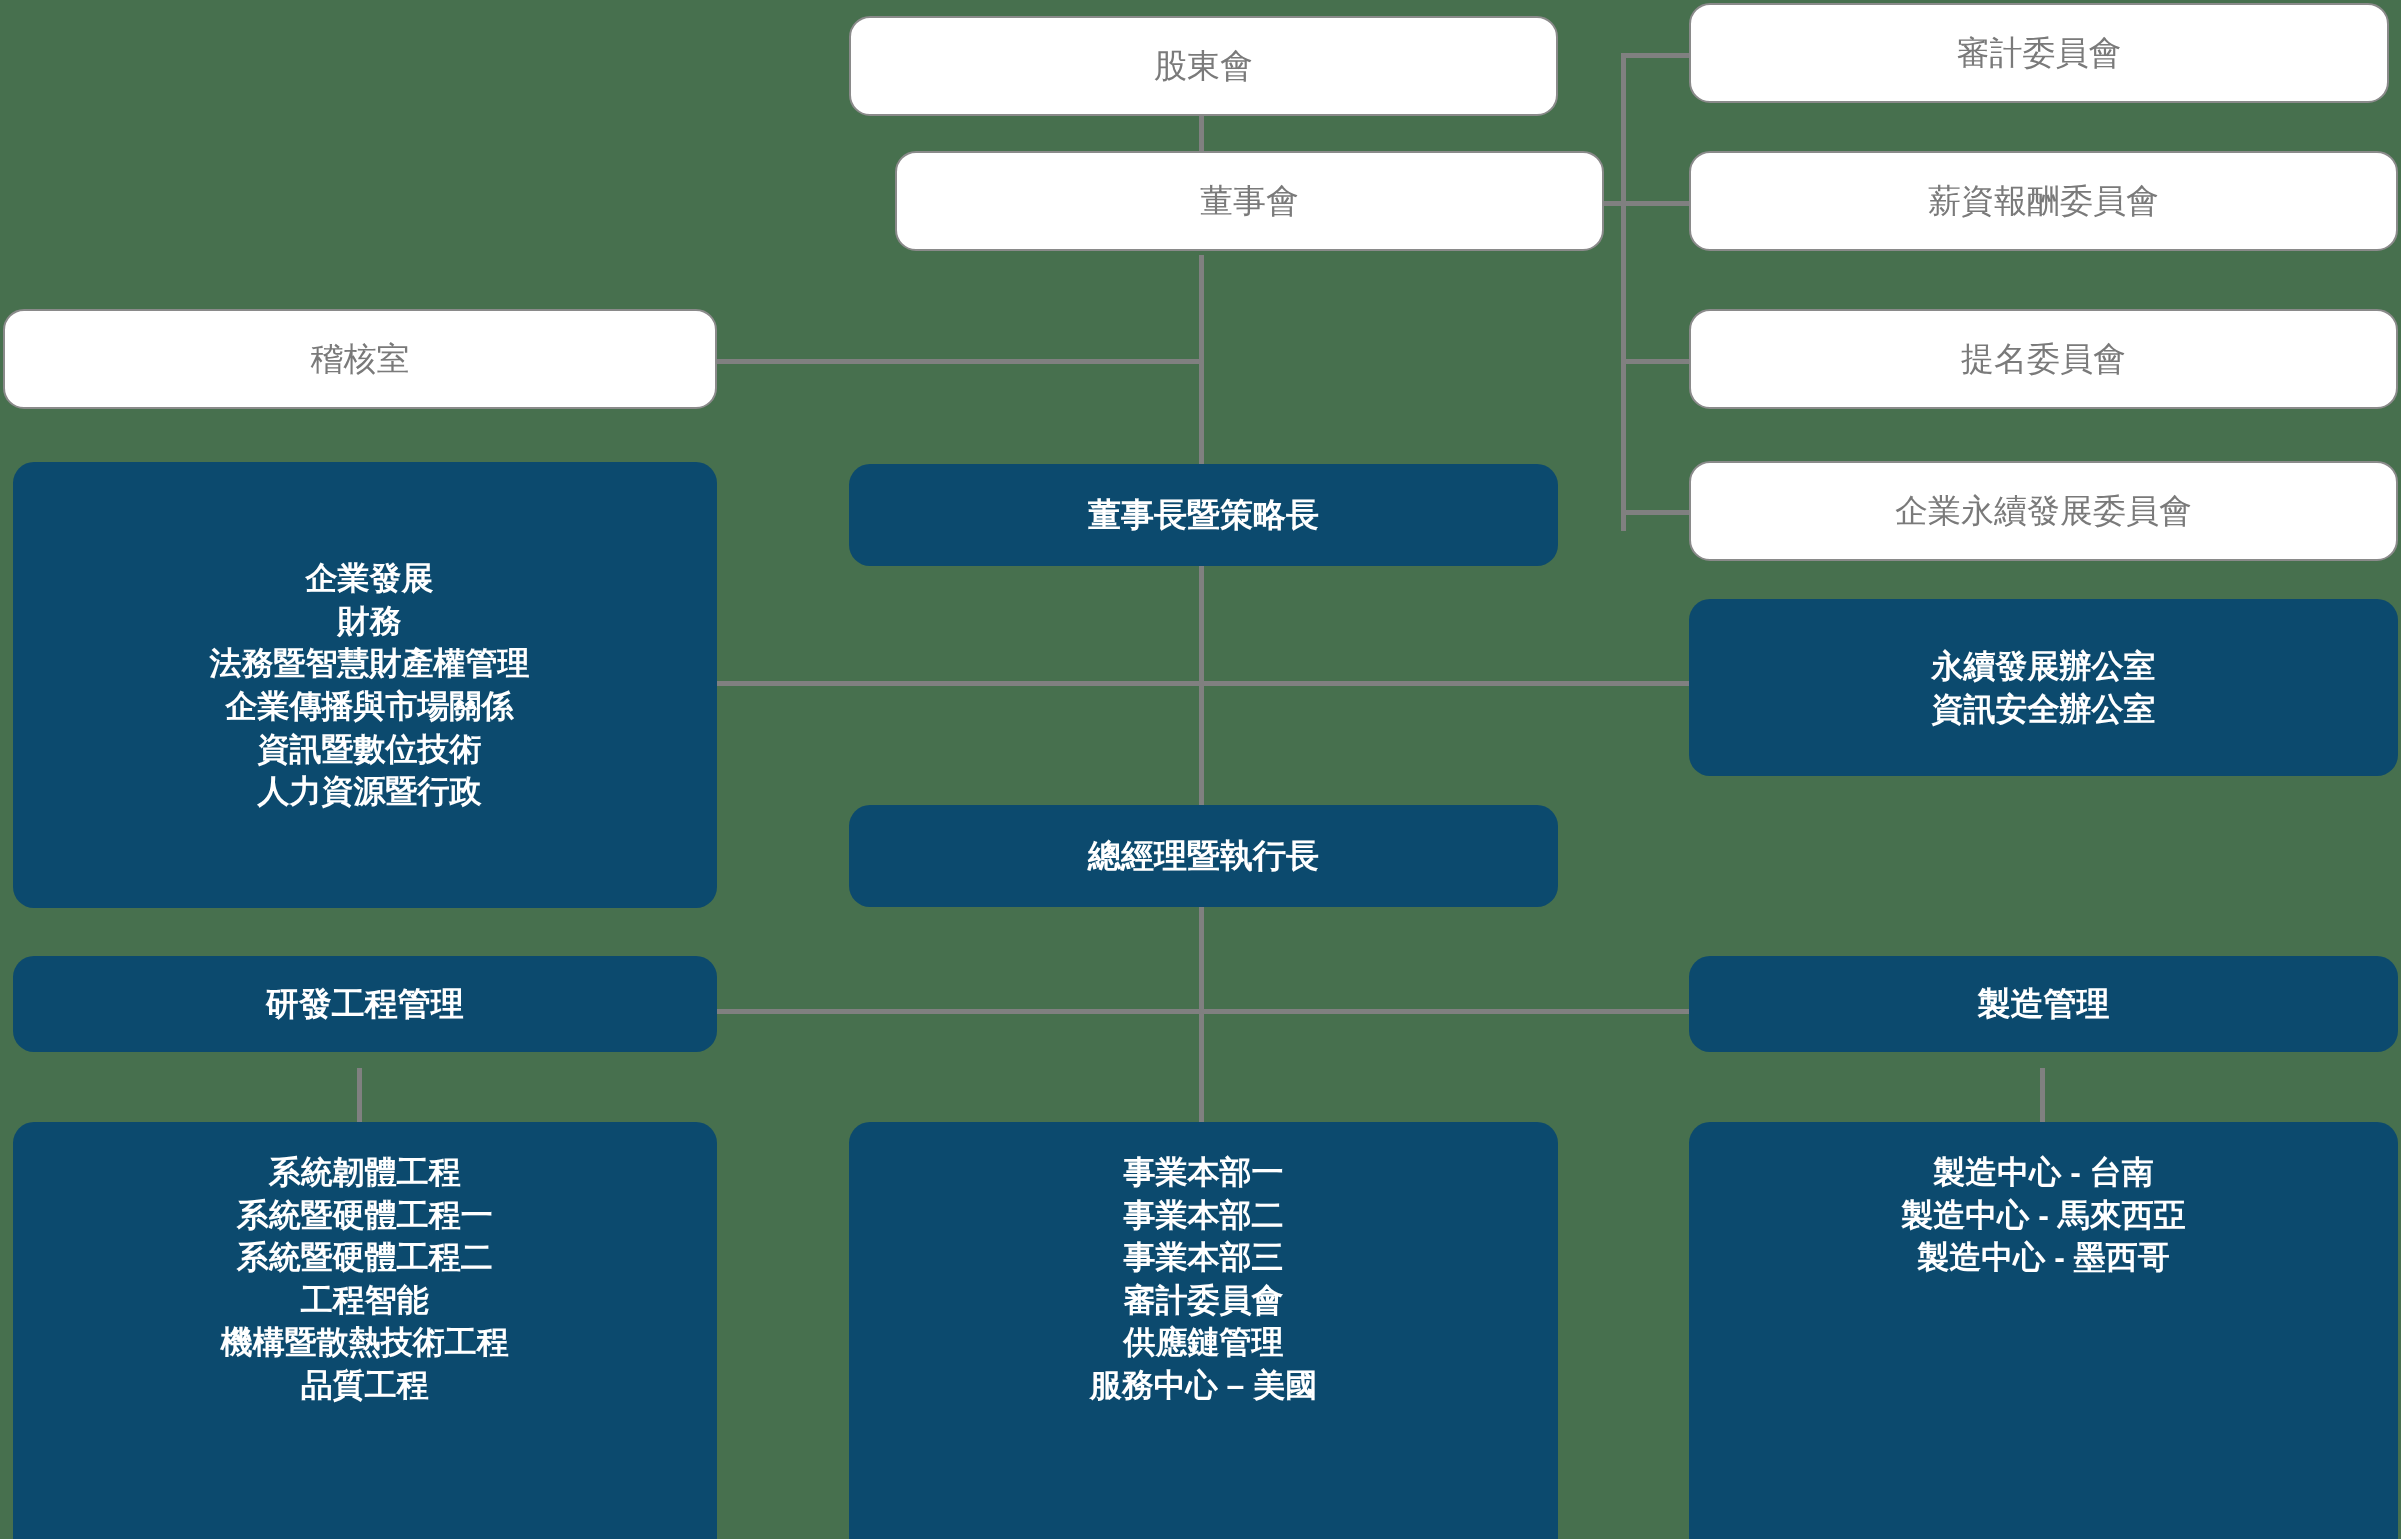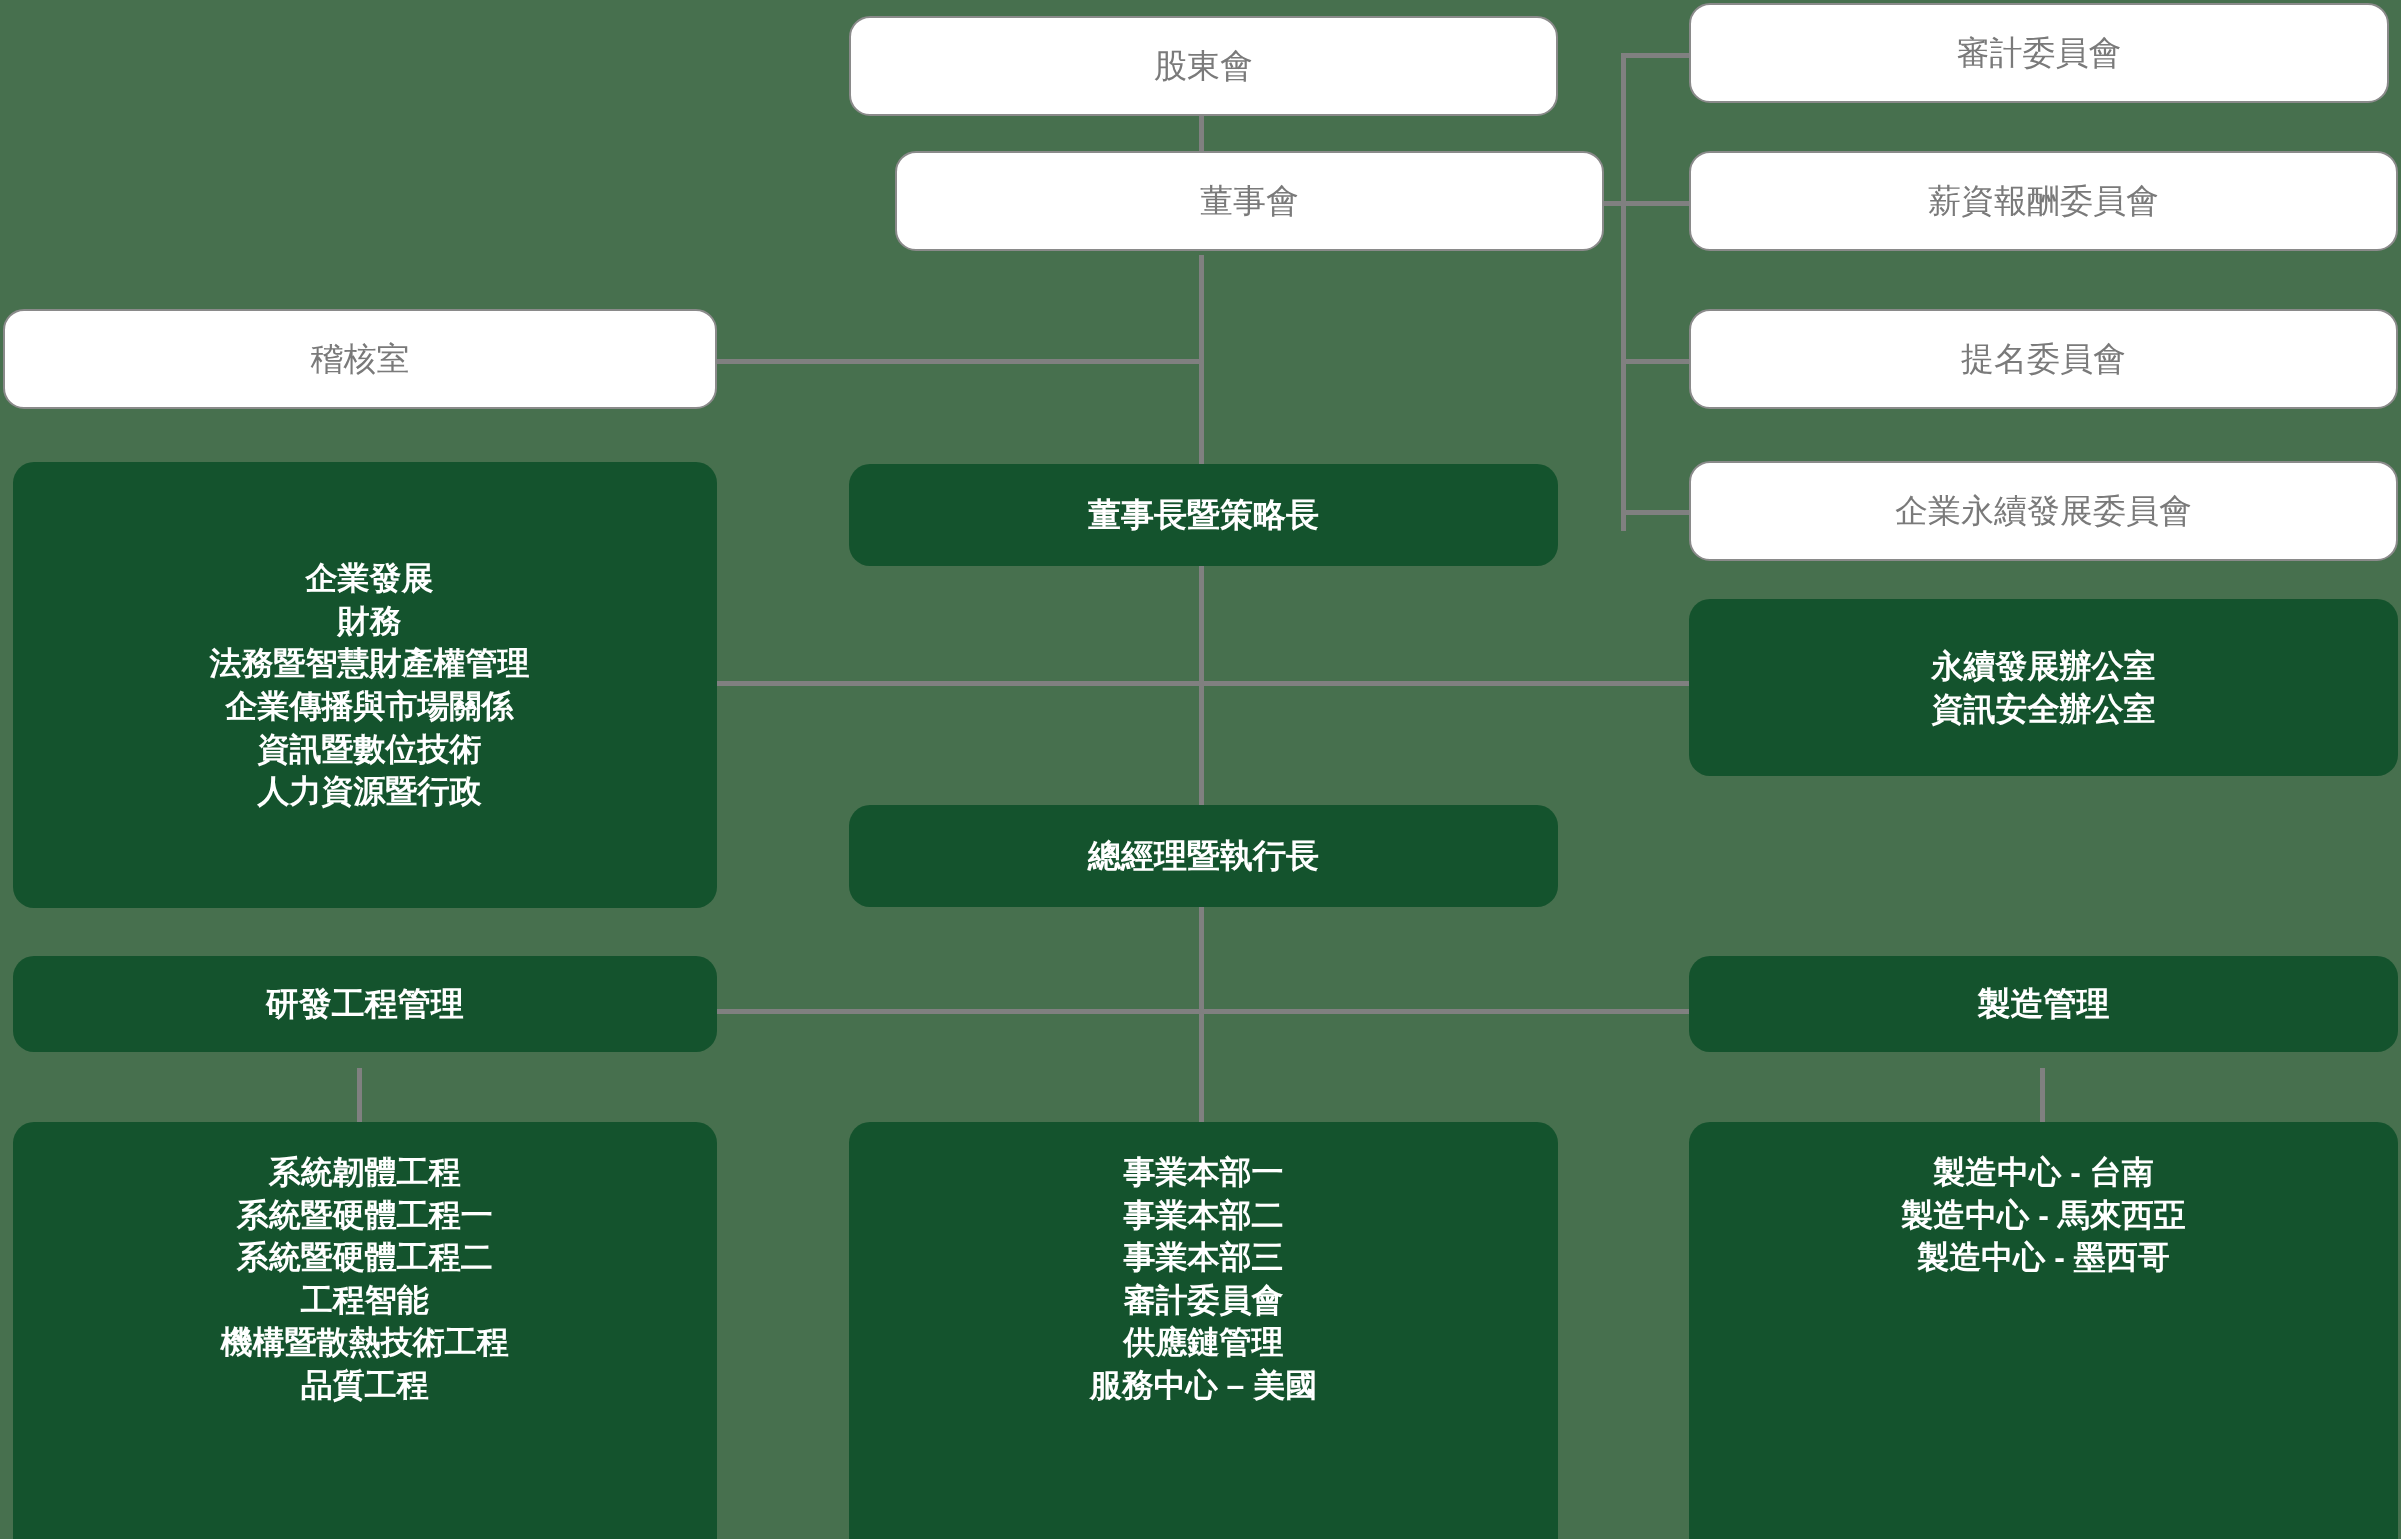--- a/index.html
+++ b/index.html
@@ -37,21 +37,21 @@
     text-align: center;
     z-index: 5;
     padding: 8px 14.3px;
   }
   .node.white {
     background: #ffffff;
     border: 2.4px solid #8a8a8a;
     color: #7a7a7a;
   }
   .node.gray {
-    background: #14532d;
+    background: #0c4a6e;
     border: none;
     color: #ffffff;
   }
   .node .line-text {
     display: block;
     white-space: nowrap;
     font-weight: 700;
     line-height: 1.33;
   }
   .node.white .line-text {

